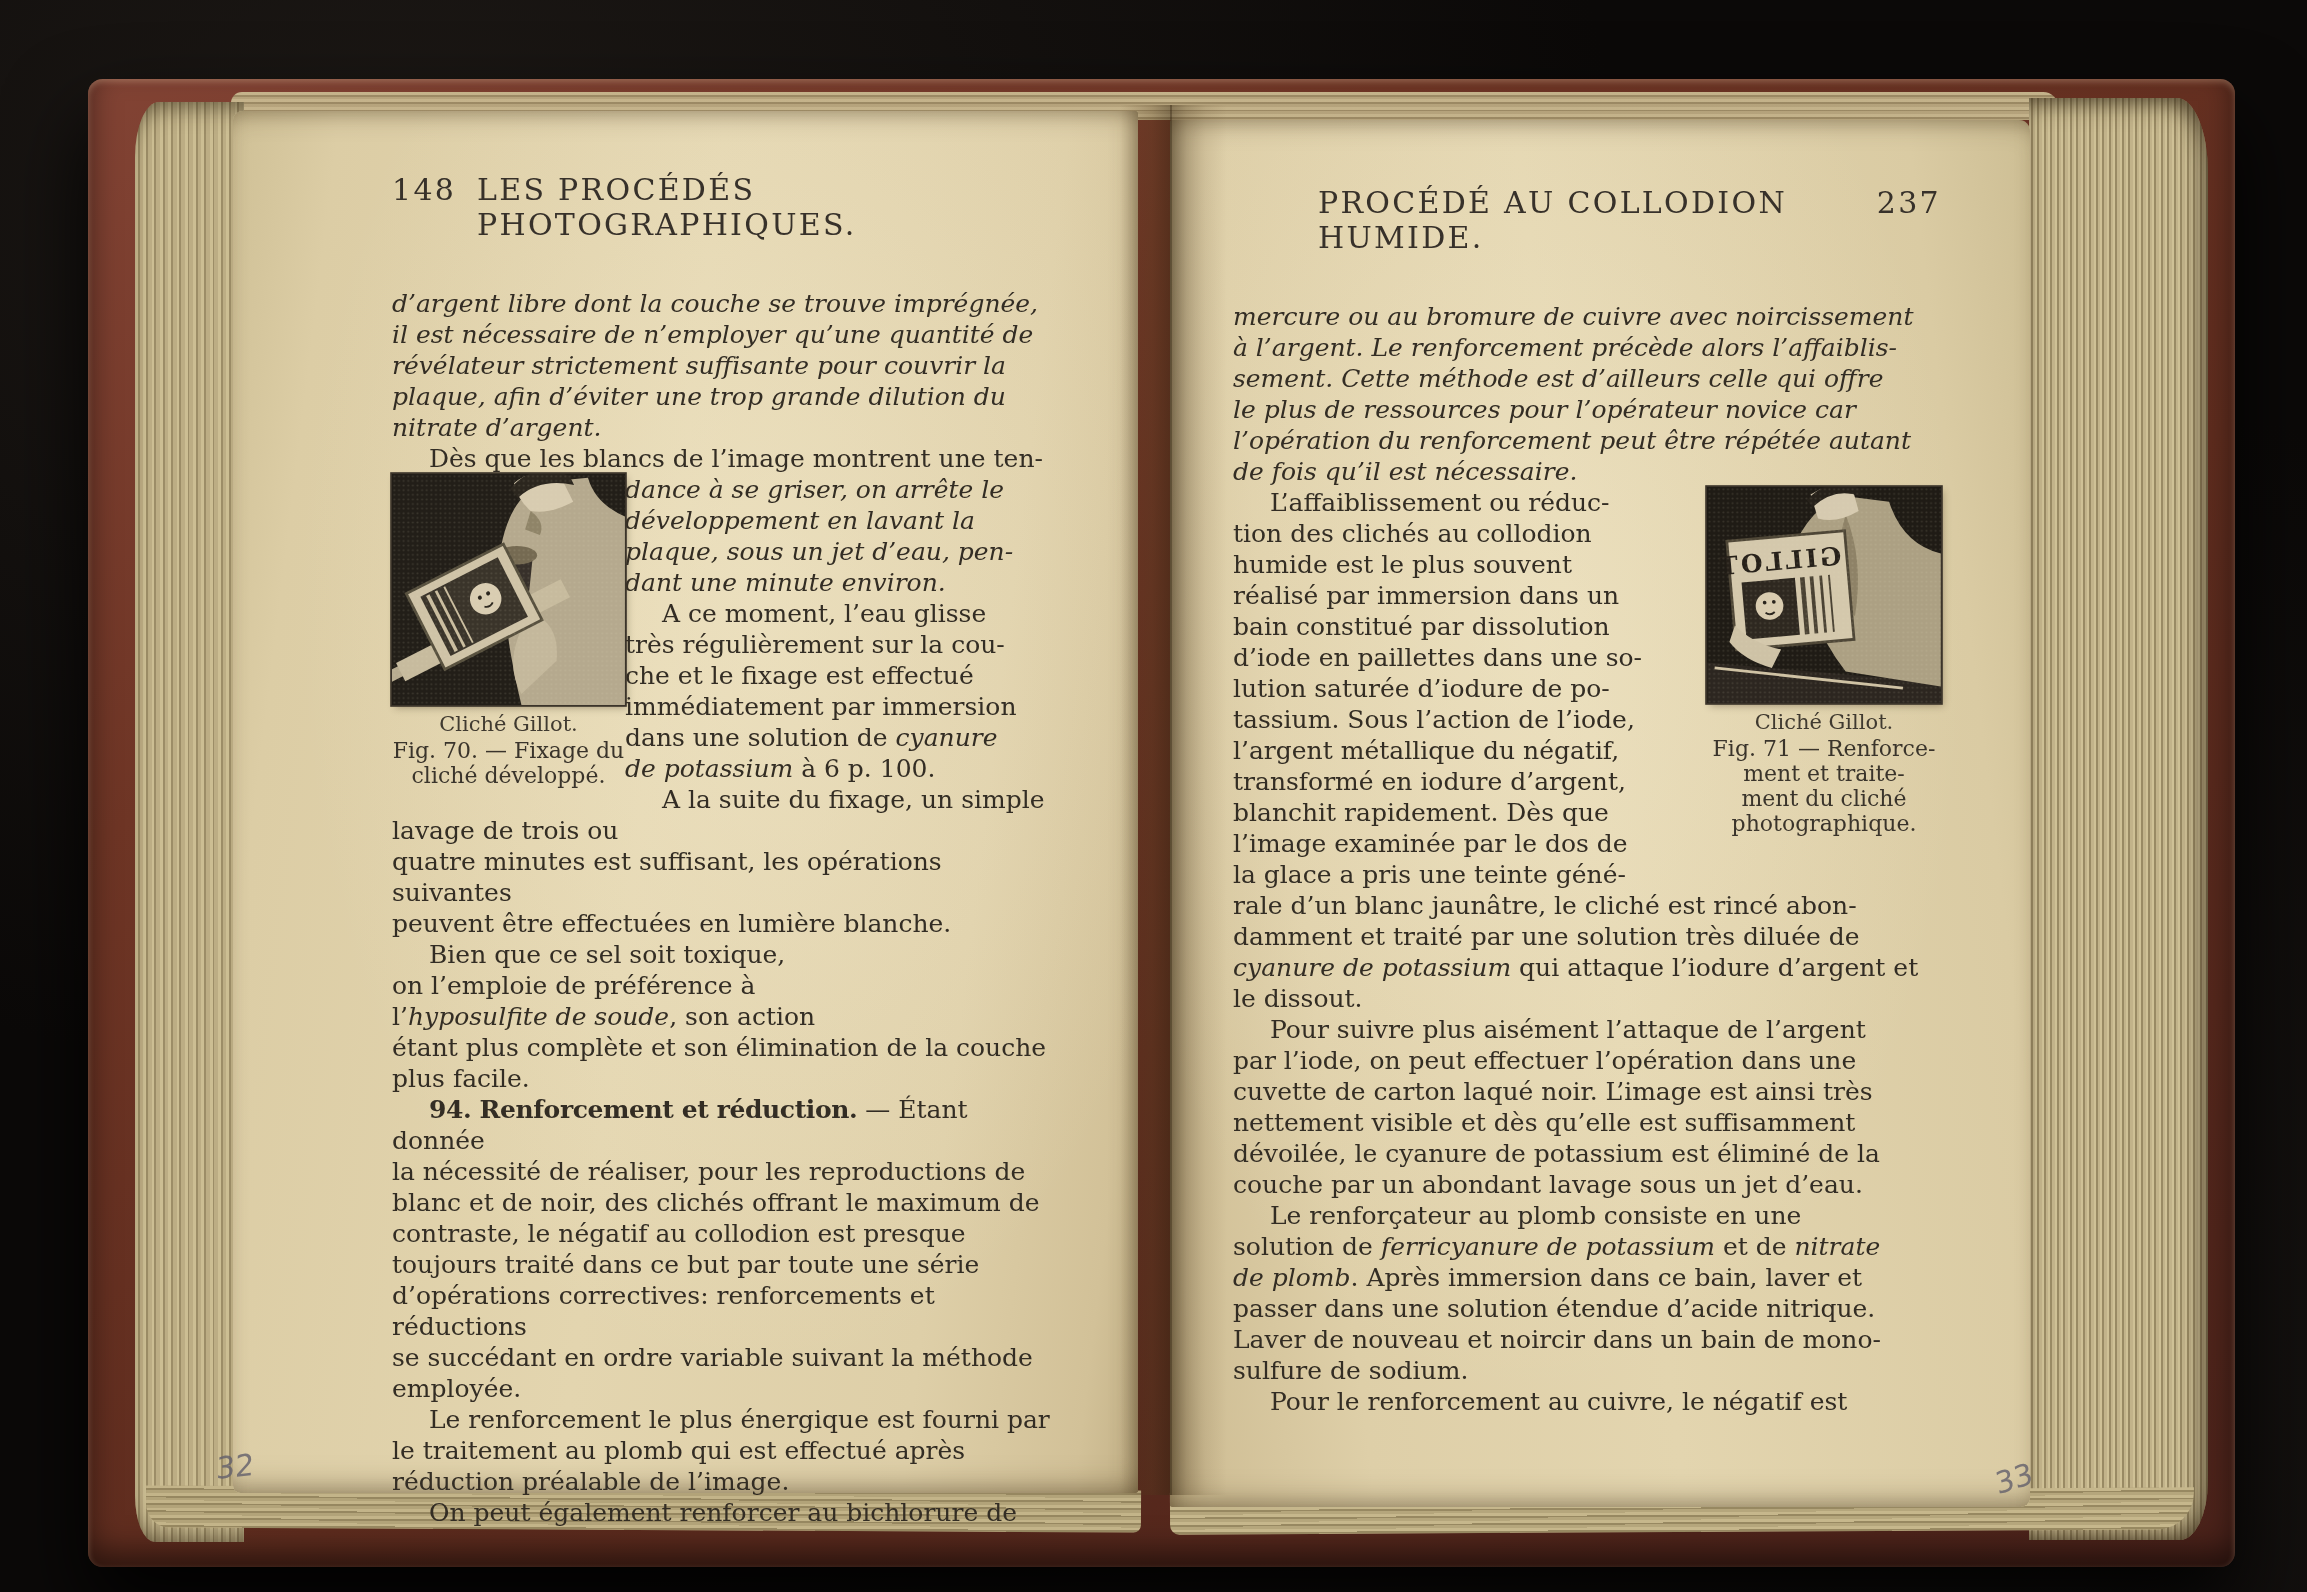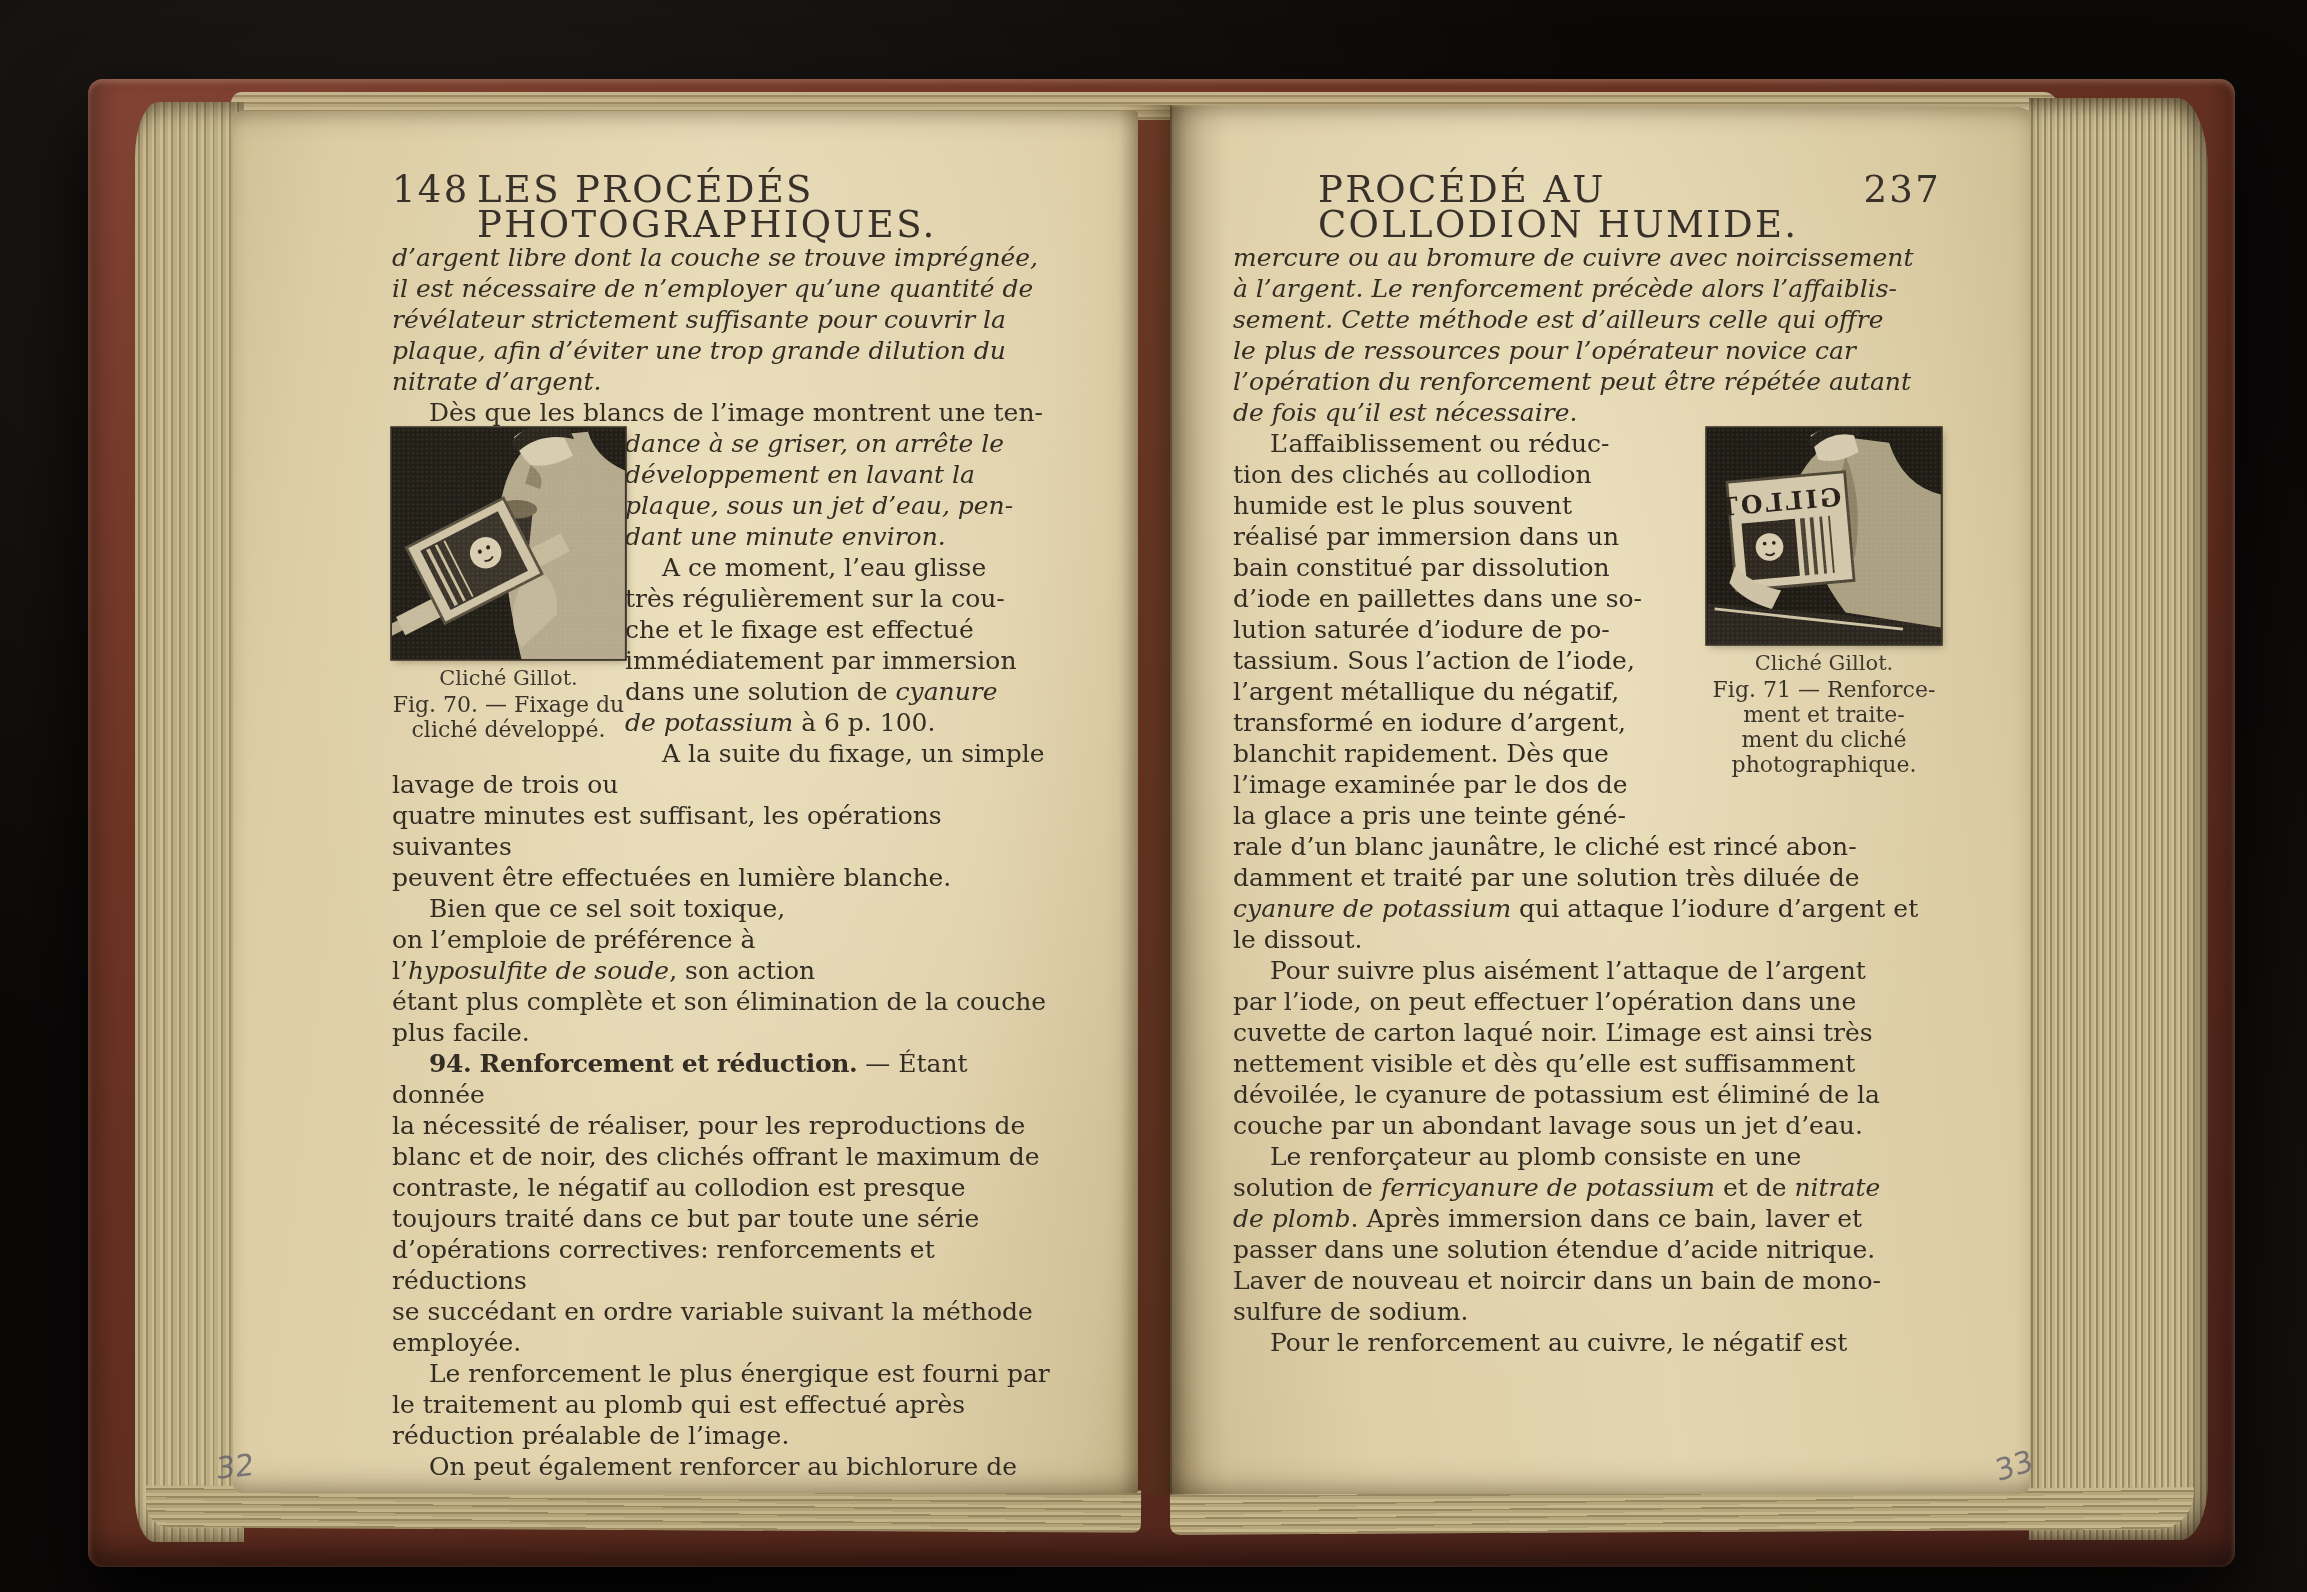--- a/index.html
+++ b/index.html
@@ -54,39 +54,39 @@
   }
   .page-left{
     left:233px;top:111px;width:905px;height:1382px;
     padding:61px 76px 0 159px;border-radius:9.2px 1.8px 1.8px 7.4px;
     background:
       radial-gradient(ellipse at 58% 36%, rgba(250,242,216,.38), rgba(250,242,216,0) 62%),
       linear-gradient(97deg,#cfc096 0%,#dccda5 10%,#e3d5af 46%,#decfa8 78%,#d2c198 94%,#c3b187 100%);
     box-shadow:inset 0 16.6px 26px -16.6px rgba(70,52,26,.5), inset 0 -22px 29.5px -20px rgba(70,52,26,.55), inset -16.6px 0 26px -14.8px rgba(60,44,22,.45);
   }
   .page-right{
-    left:1170px;top:107px;width:860px;height:1387px;
+    left:1170px;top:120px;width:860px;height:1387px;
     padding:65px 89px 0 63px;border-radius:1.8px 11px 9.2px 1.8px;
     background:
       radial-gradient(ellipse at 42% 38%, rgba(250,242,216,.38), rgba(250,242,216,0) 62%),
       linear-gradient(263deg,#cdbe94 0%,#dacba3 12%,#e3d5af 50%,#decfa8 80%,#d0bf96 96%,#c2b086 100%);
     box-shadow:inset 0 16.6px 26px -16.6px rgba(70,52,26,.5), inset 0 -22px 29.5px -20px rgba(70,52,26,.55), inset 16.6px 0 26px -14.8px rgba(60,44,22,.42);
   }
   .gutter{
     position:absolute;left:1120px;top:105px;width:107px;height:1390px;pointer-events:none;z-index:5;
     background:linear-gradient(90deg,rgba(82,60,30,0) 0%,rgba(82,60,30,.28) 30%,rgba(56,40,18,.44) 47%,rgba(72,53,26,.26) 62%,rgba(82,60,30,.1) 80%,rgba(82,60,30,0) 100%);
   }
   .gutter::after{
     content:"";position:absolute;left:47%;top:0;width:1.8px;height:100%;
     background:rgba(46,32,14,.35);
   }
   
   .running-header{
     display:grid;grid-template-columns:85px 1fr 85px;align-items:baseline;
-    font-size:37px;line-height:35px;letter-spacing:2.3px;color:#37312a;
+    font-size:30px;line-height:35px;letter-spacing:2.3px;color:#37312a;margin-bottom:46px;
   }
   .running-header .rtitle{text-align:left;}
   .running-header .pnum-right{text-align:right;}
   
   .body{font-size:25px;line-height:31px;}
   .body p{margin:0;white-space:pre-line;text-indent:37px;}
   .body p.noindent{text-indent:0;font-style:italic;}
   .body i{font-style:italic;}
   .body b{font-weight:bold;letter-spacing:-0.4px;}
   

